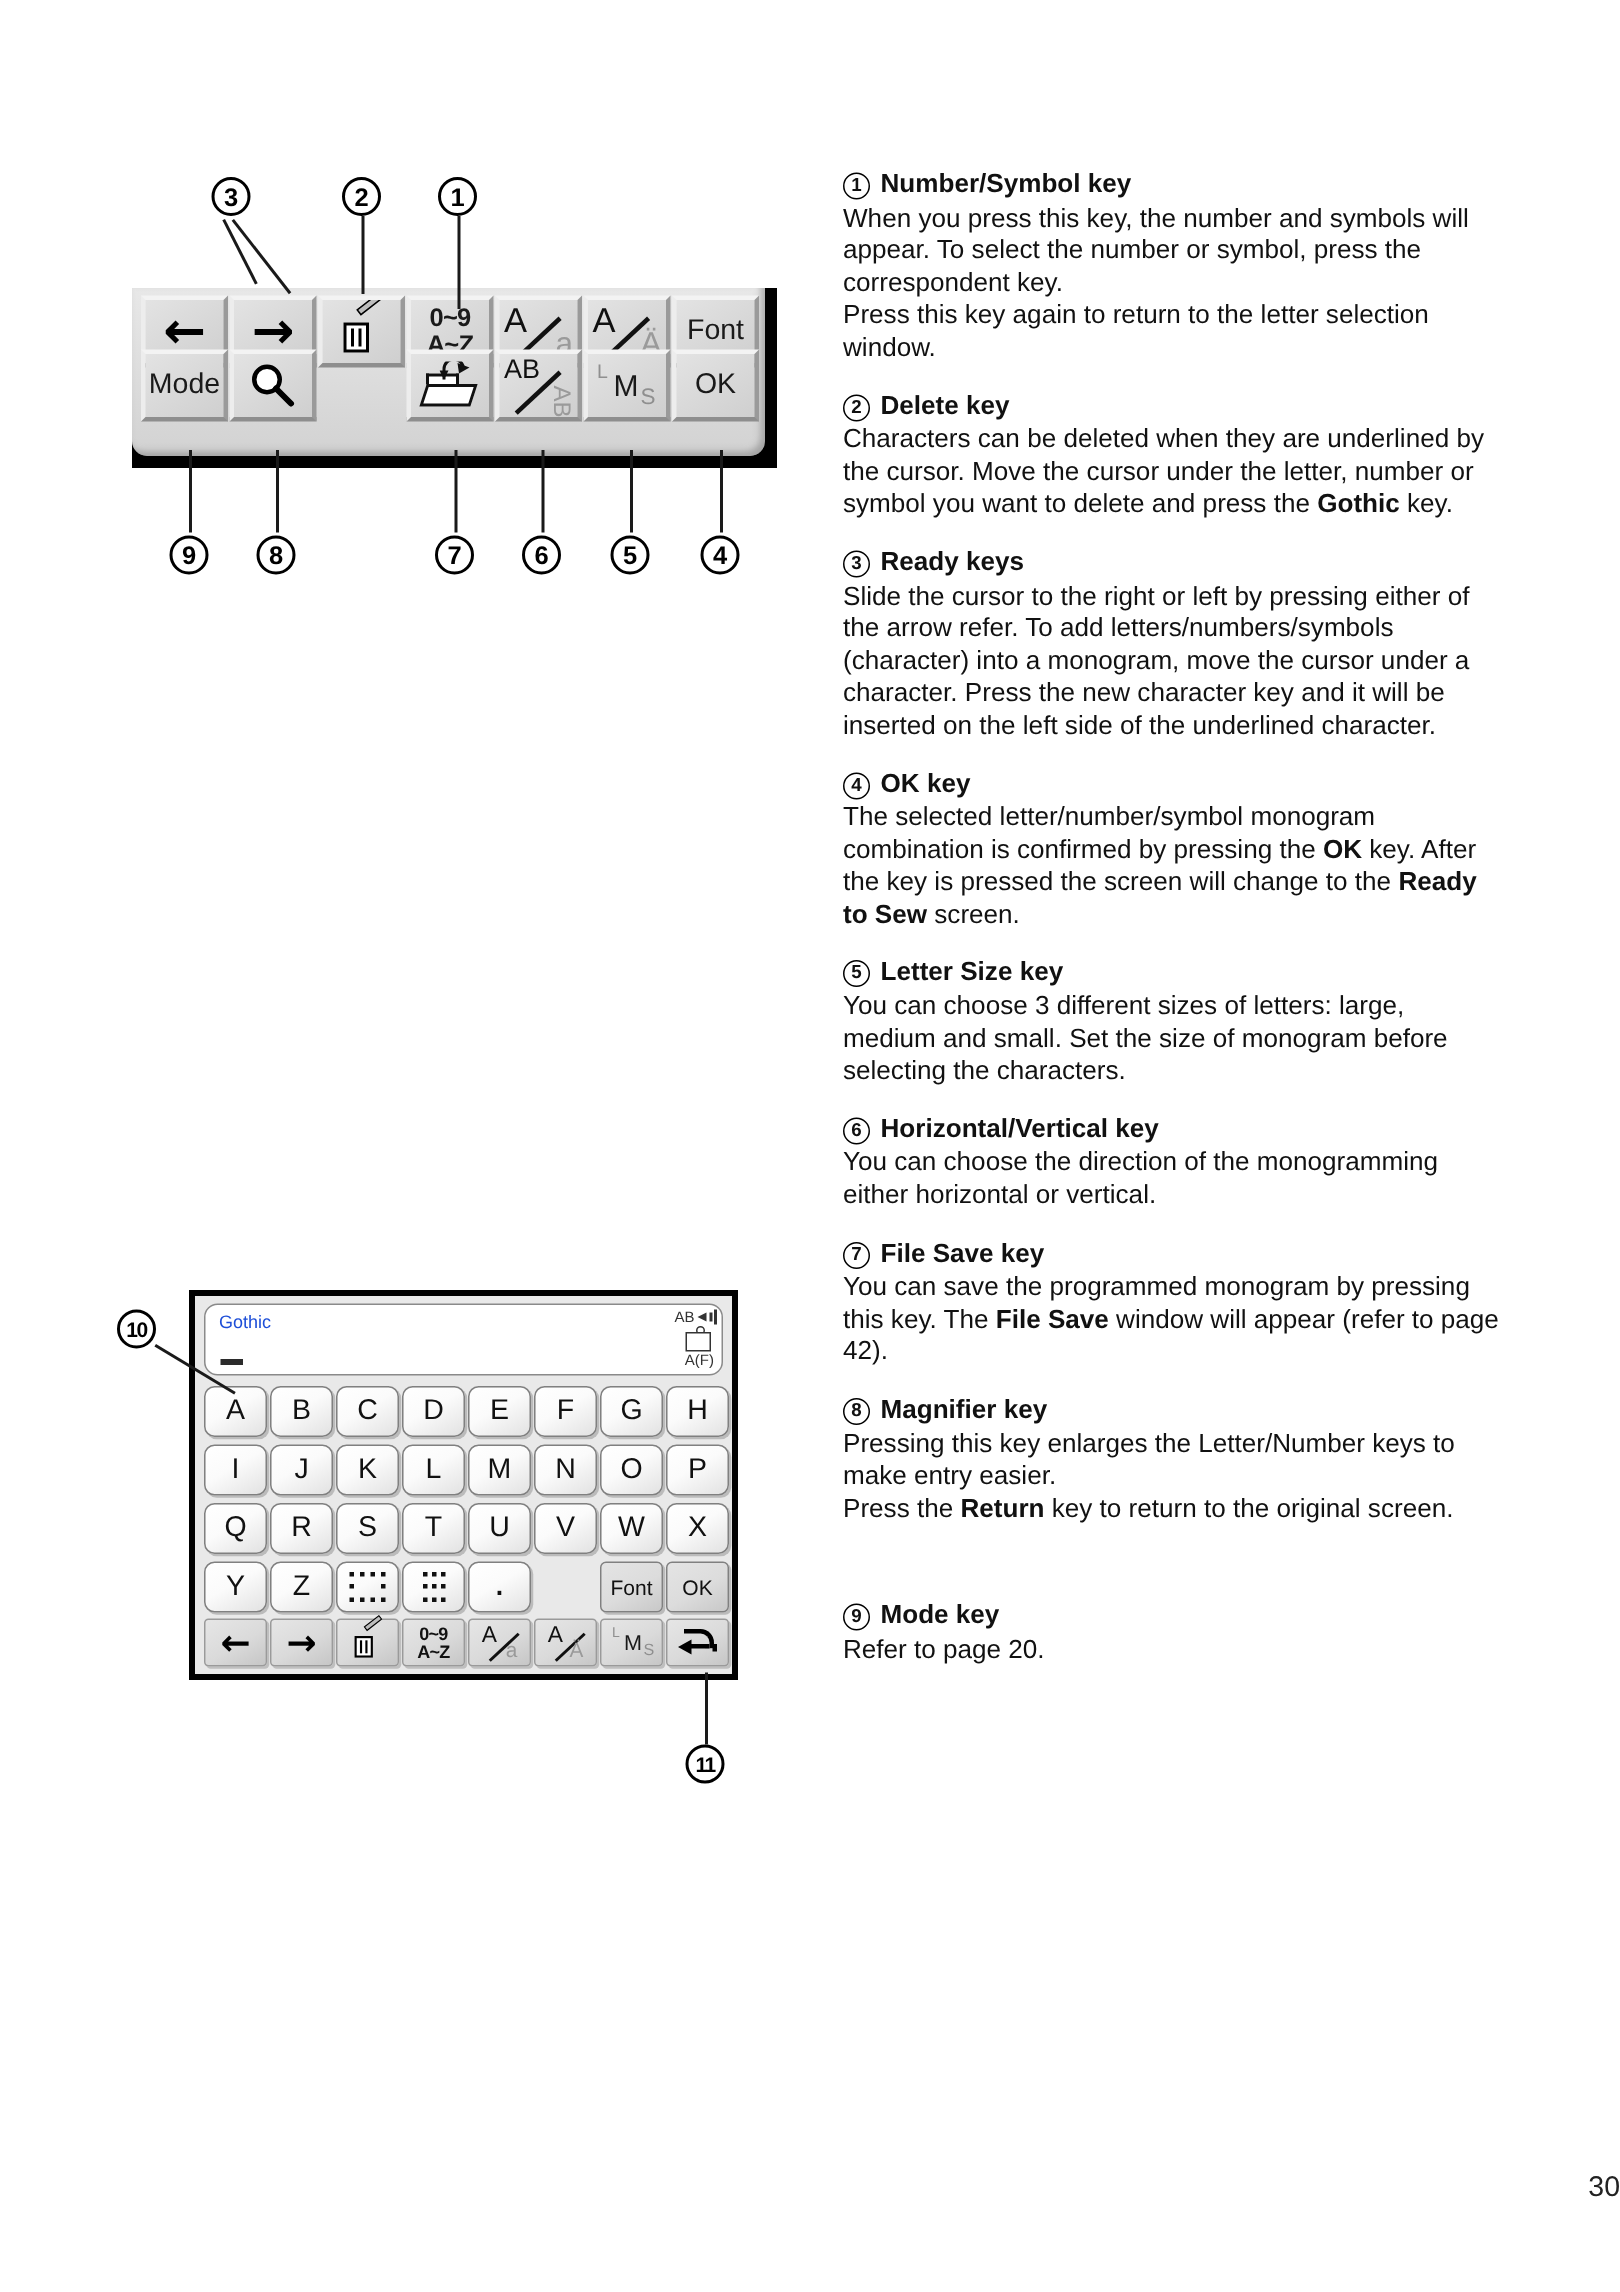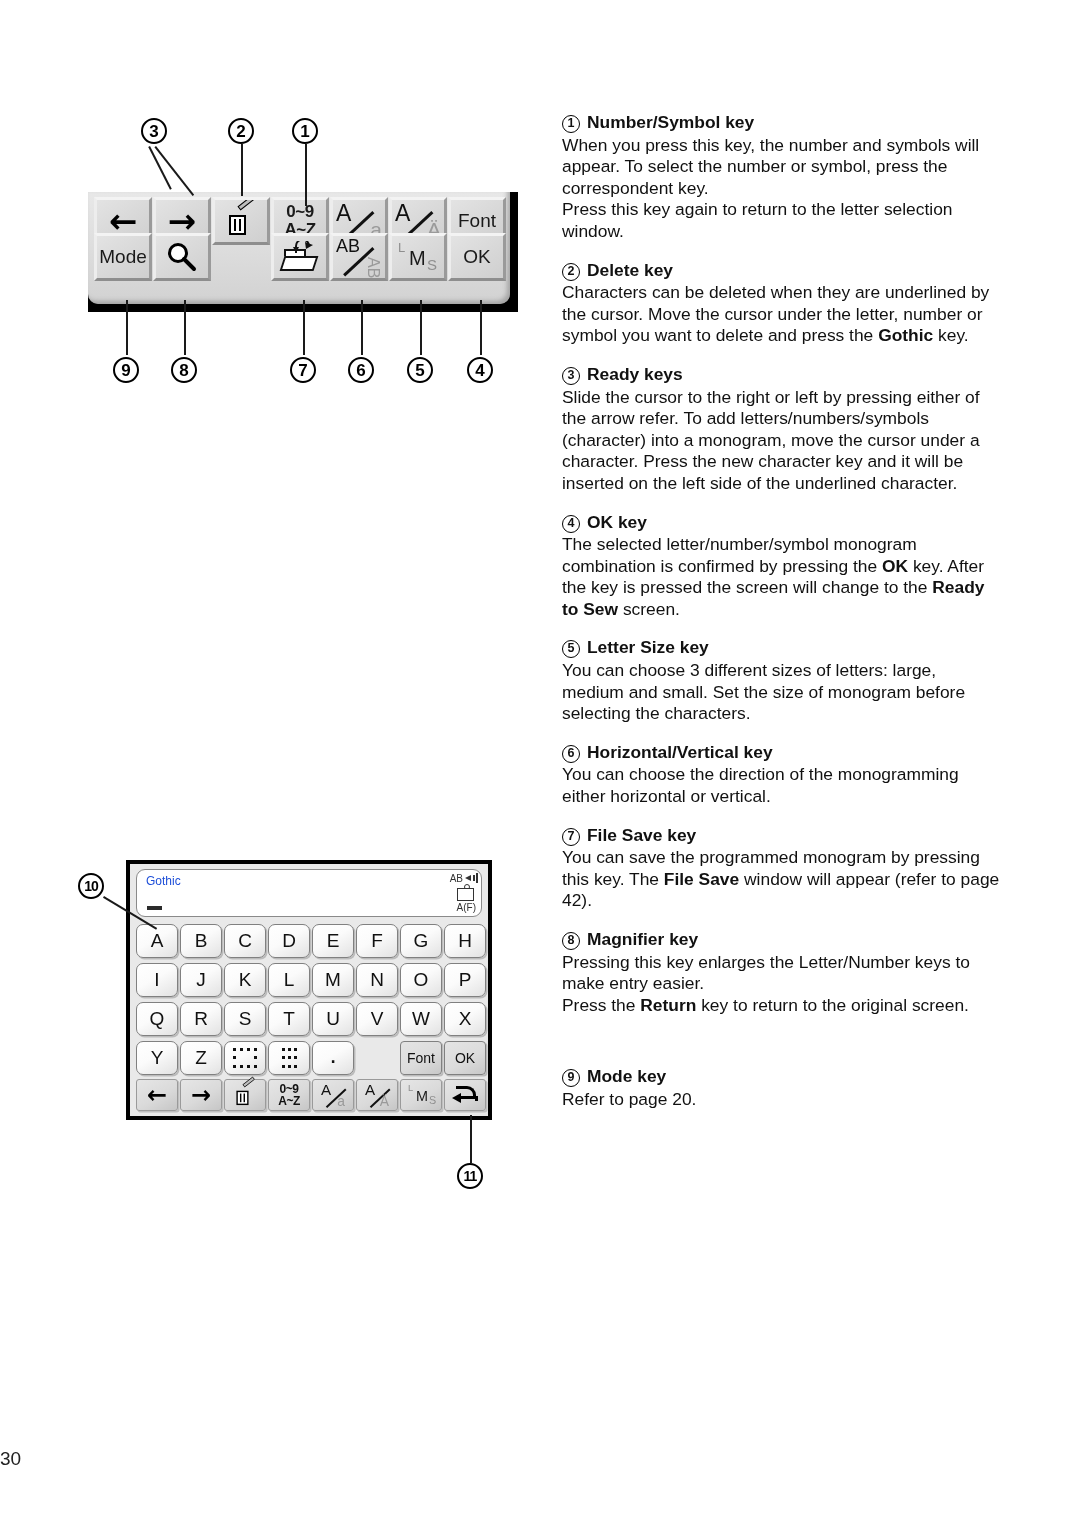--- a/index.html
+++ b/index.html
@@ -466,21 +466,21 @@
     margin-right: 6px;
     vertical-align: 1px;
     letter-spacing: -0.5px;
   }
 
   
   #page-number {
     position: absolute;
     left: 0; right: 0;
     top: 1448px;
-    text-align: left;
+    text-align: right;
     font-size: 19px;
     color: #222;
   }
 </style>
 </head>
 <body>
 
 <div class="callout" style="left:141px; top:118px;">3</div>
 <div class="lead lead-diag" style="left:150px; top:146px; width:48px; transform:rotate(63deg);"></div>
 <div class="lead lead-diag" style="left:156px; top:146px; width:62px; transform:rotate(52deg);"></div>

